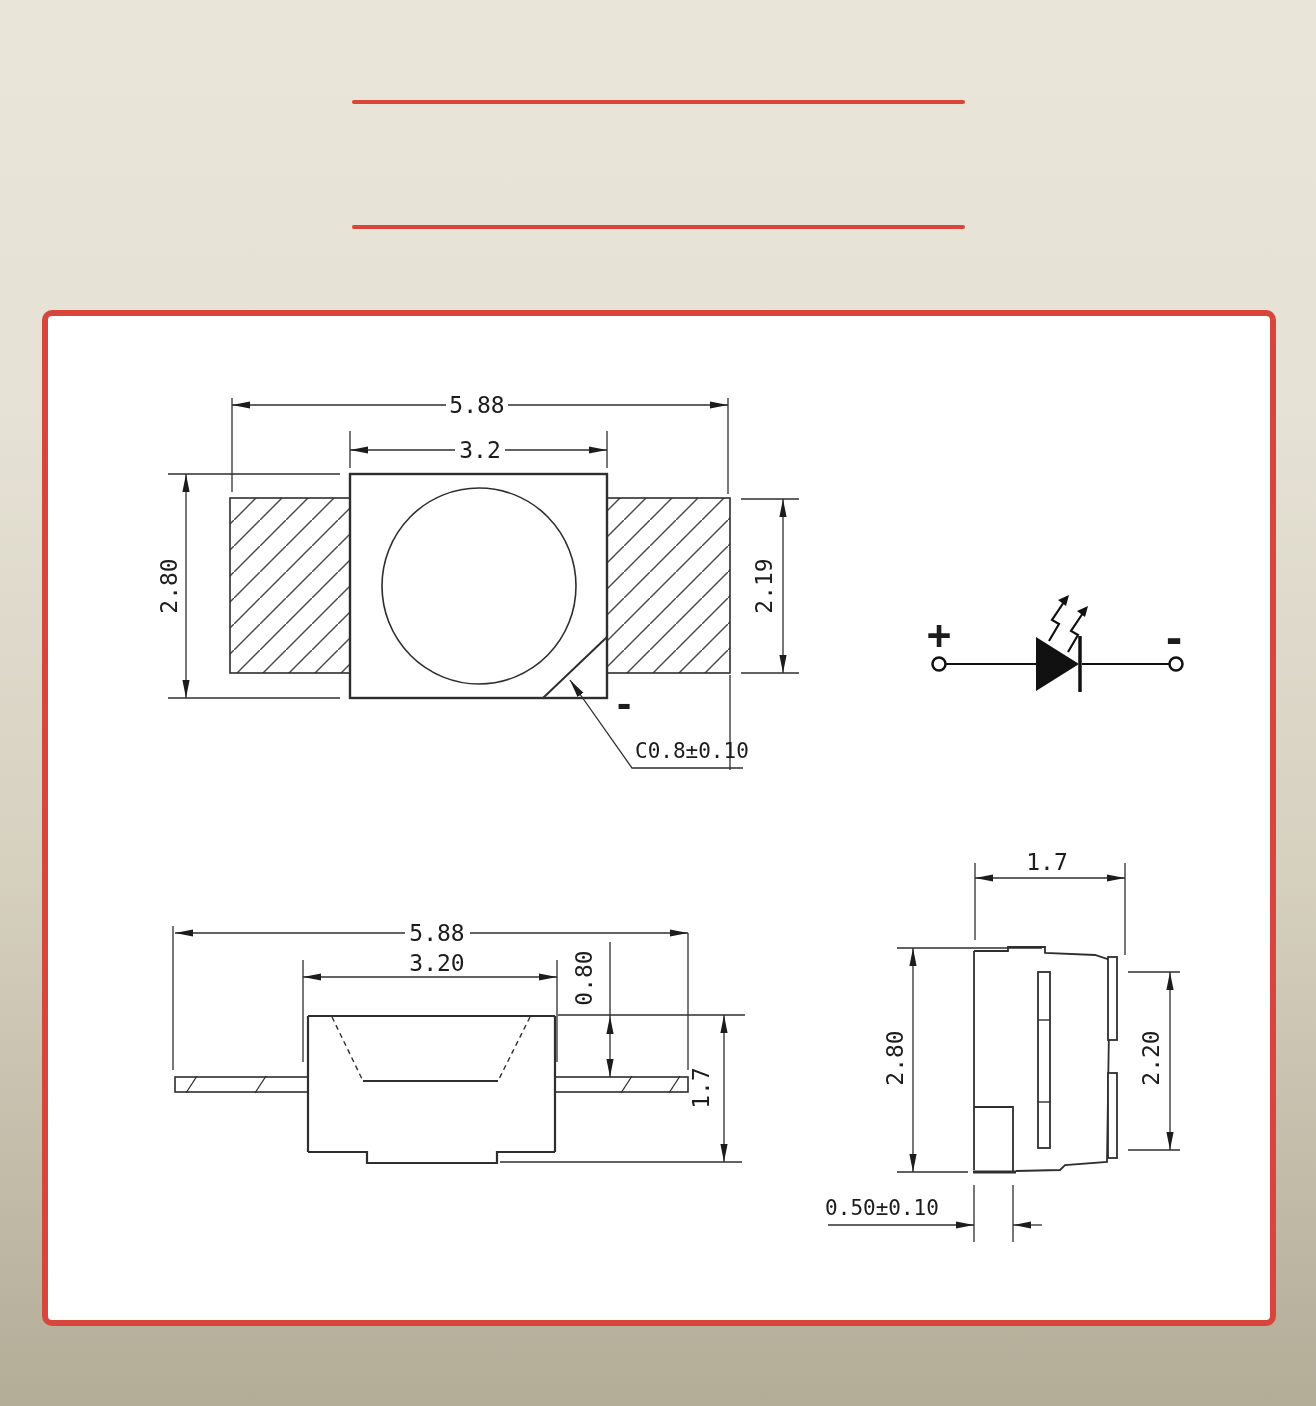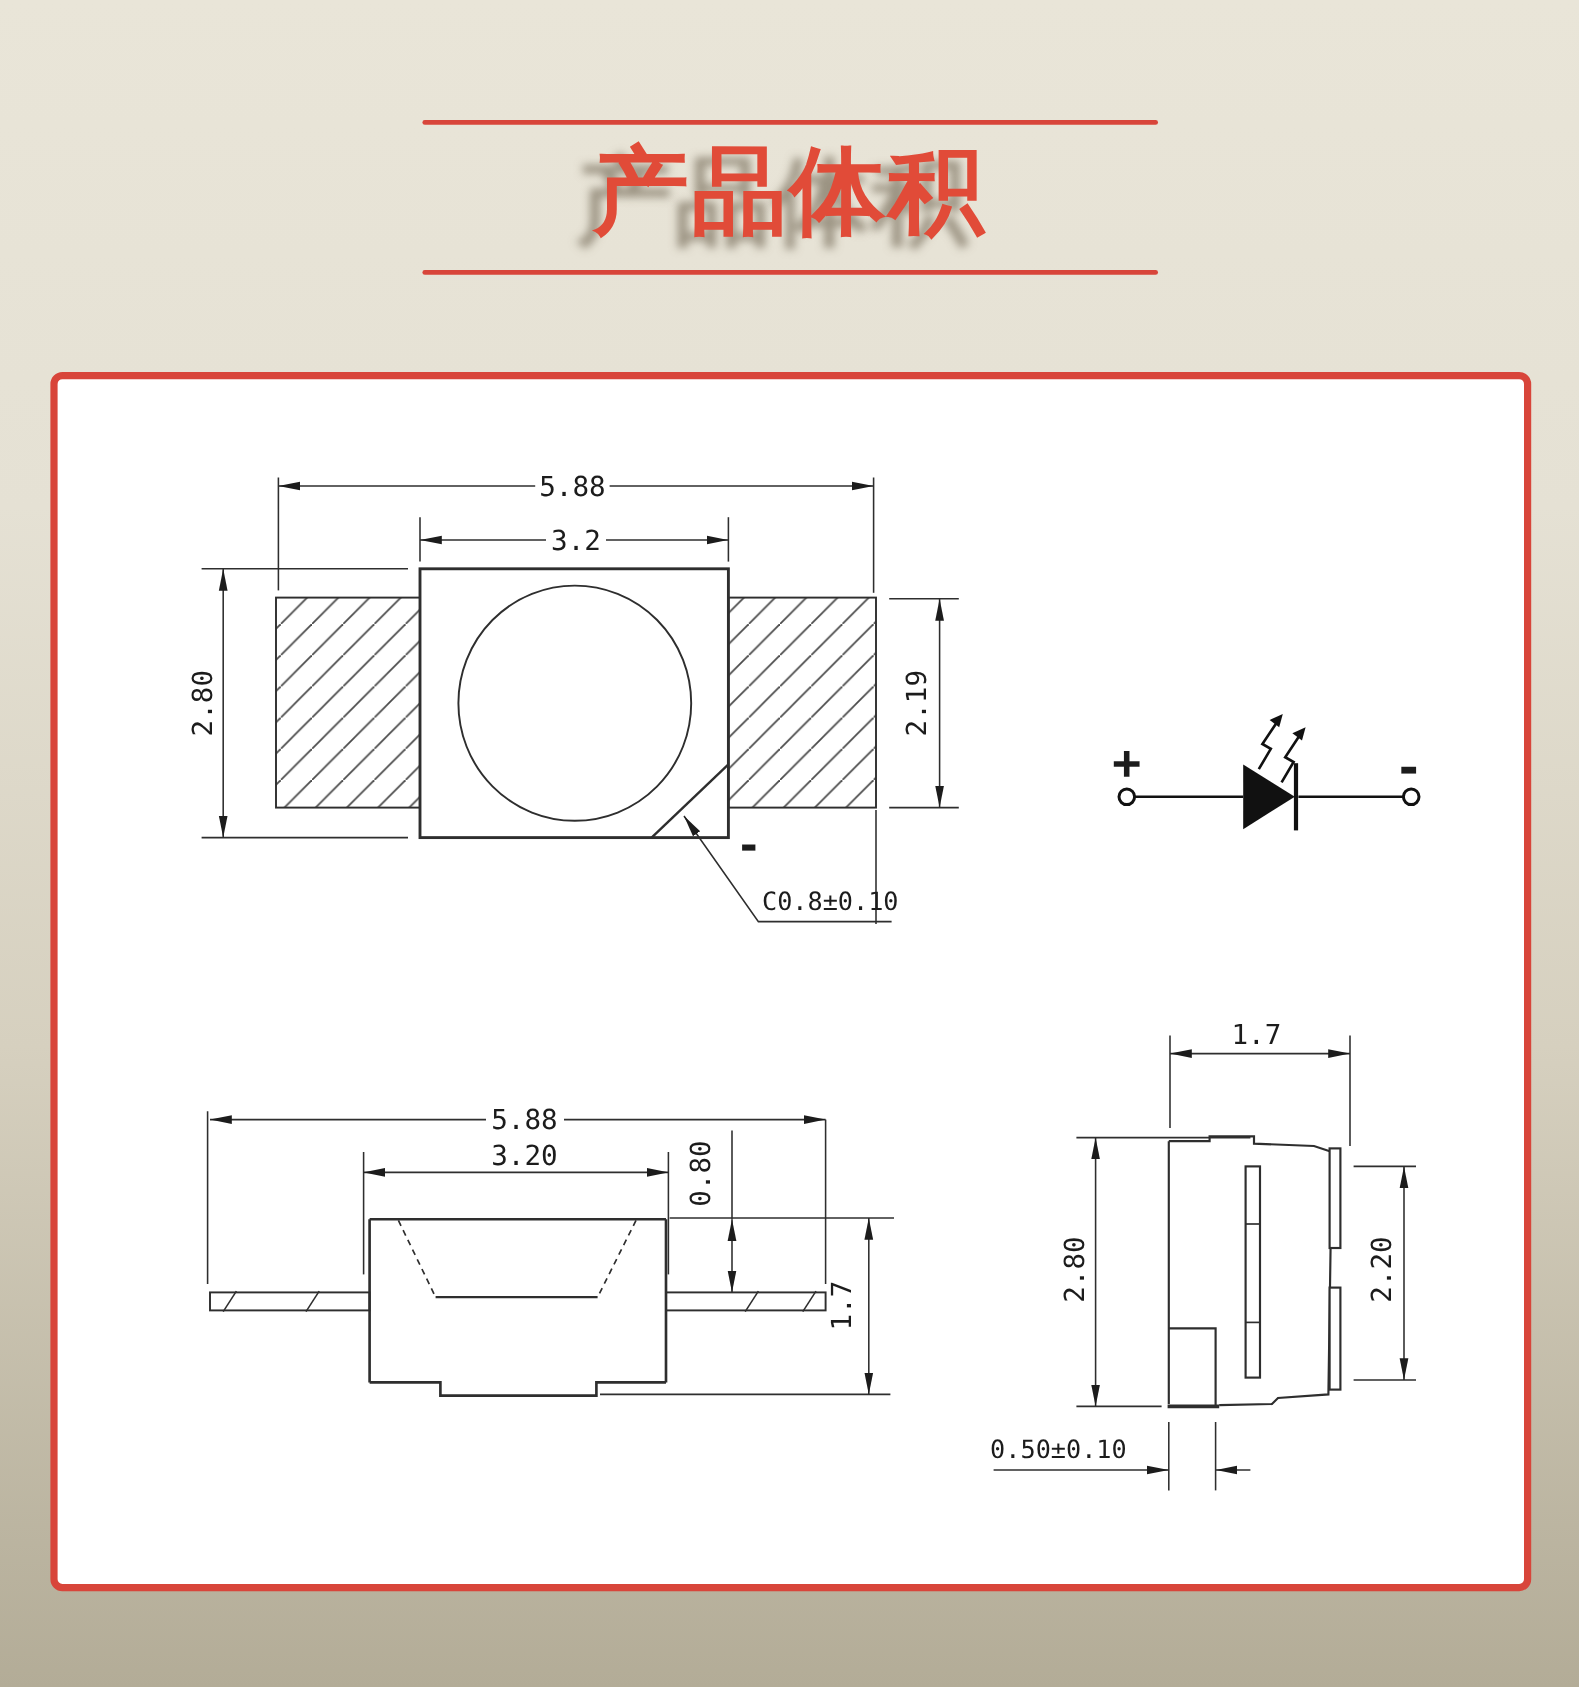--- a/index.html
+++ b/index.html
@@ -40,21 +40,20 @@
   .dimtxt{font-family:"DejaVu Sans Mono","Liberation Mono",monospace;font-size:23px;}
   .dimtxt.small{font-size:21px;}
   .sym{font-family:"DejaVu Sans Mono","Liberation Mono",monospace;font-weight:bold;}
 </style>
 </head>
 <body>
 
 <div class="page">
 
   <div class="rule top"></div>
-  <h1 class="page-title">产品体积</h1>
   <div class="rule bottom"></div>
 
   <div class="panel">
     <svg viewBox="48 316 1222 1004" xmlns="http://www.w3.org/2000/svg">
       <defs>
         <marker id="arr" viewBox="0 0 14 7" refX="14" refY="3.5" markerWidth="14" markerHeight="7" orient="auto-start-reverse">
           <path d="M0,0.7 L14,3.5 L0,6.3 Z" fill="#1c1c1c"></path>
         </marker>
         <pattern id="hatch" width="26" height="26" patternUnits="userSpaceOnUse">
           <line x1="0" y1="26" x2="26" y2="0" stroke="#4b4b4b" stroke-width="1.5"></line>

